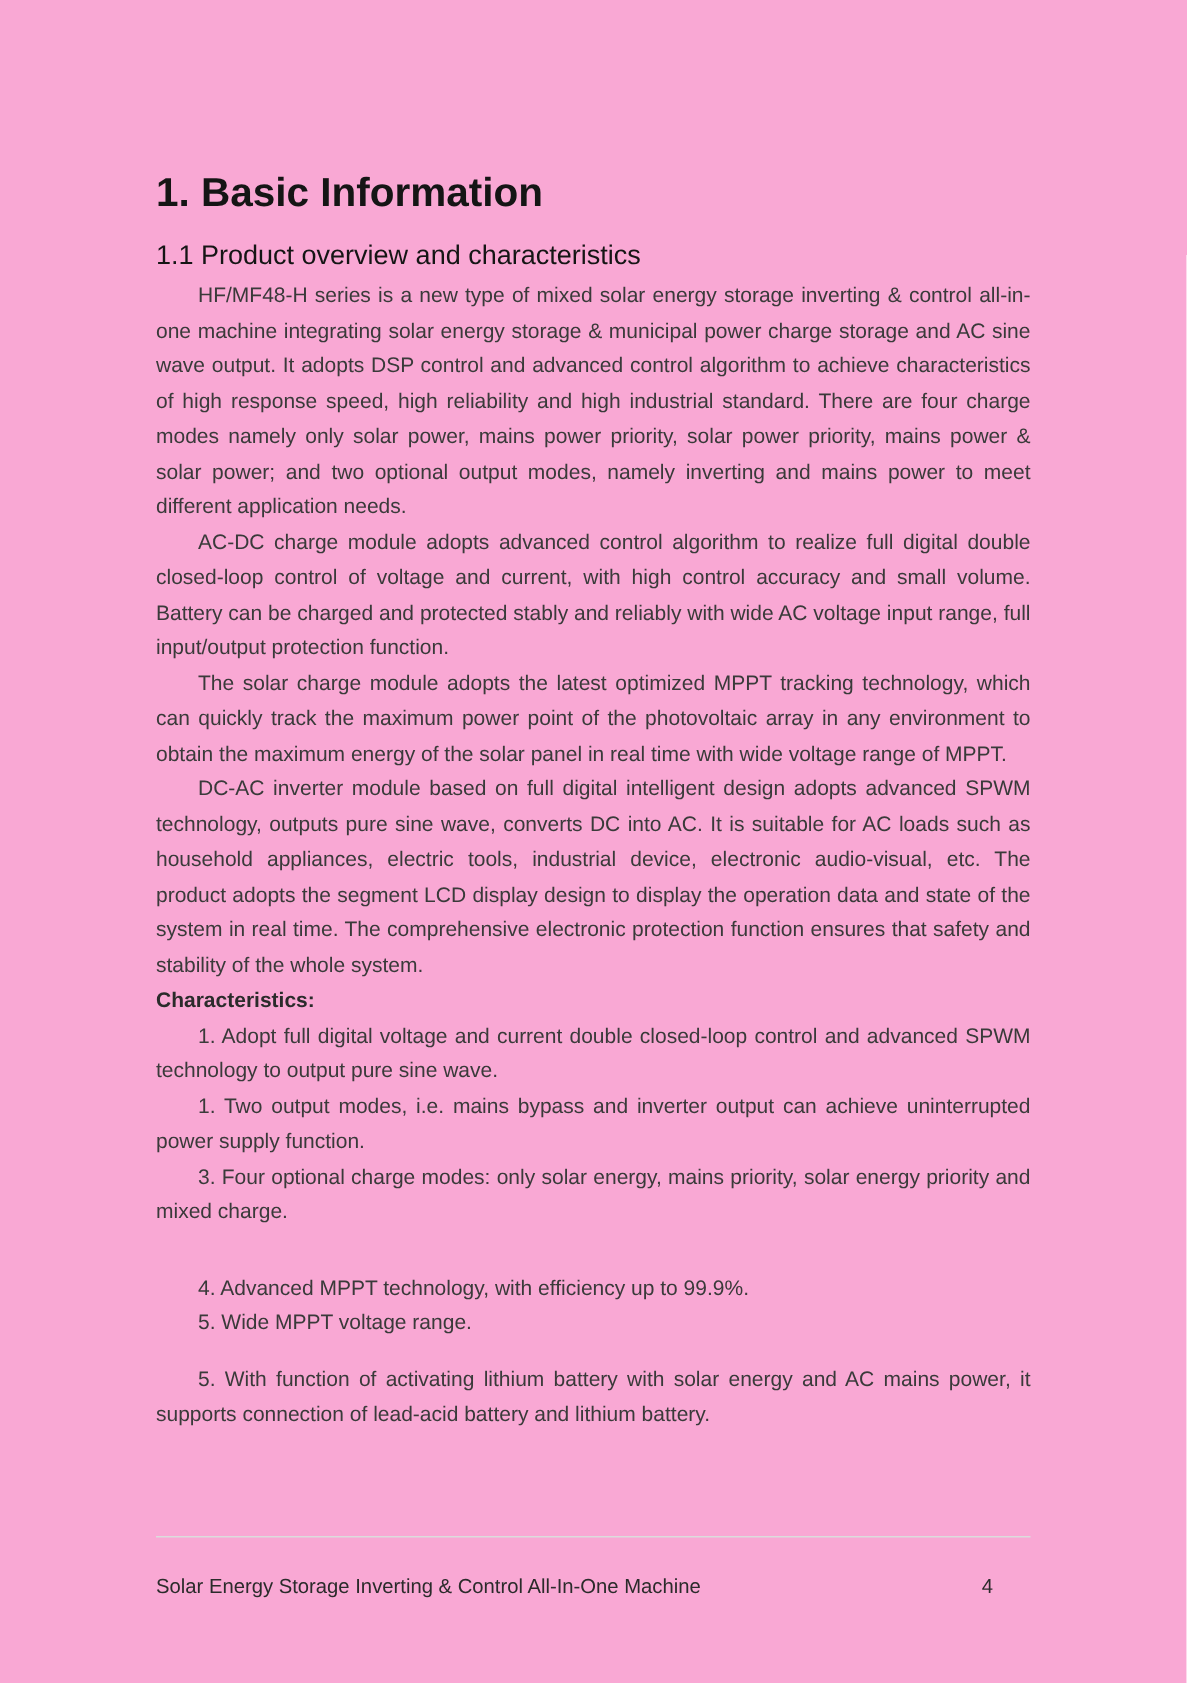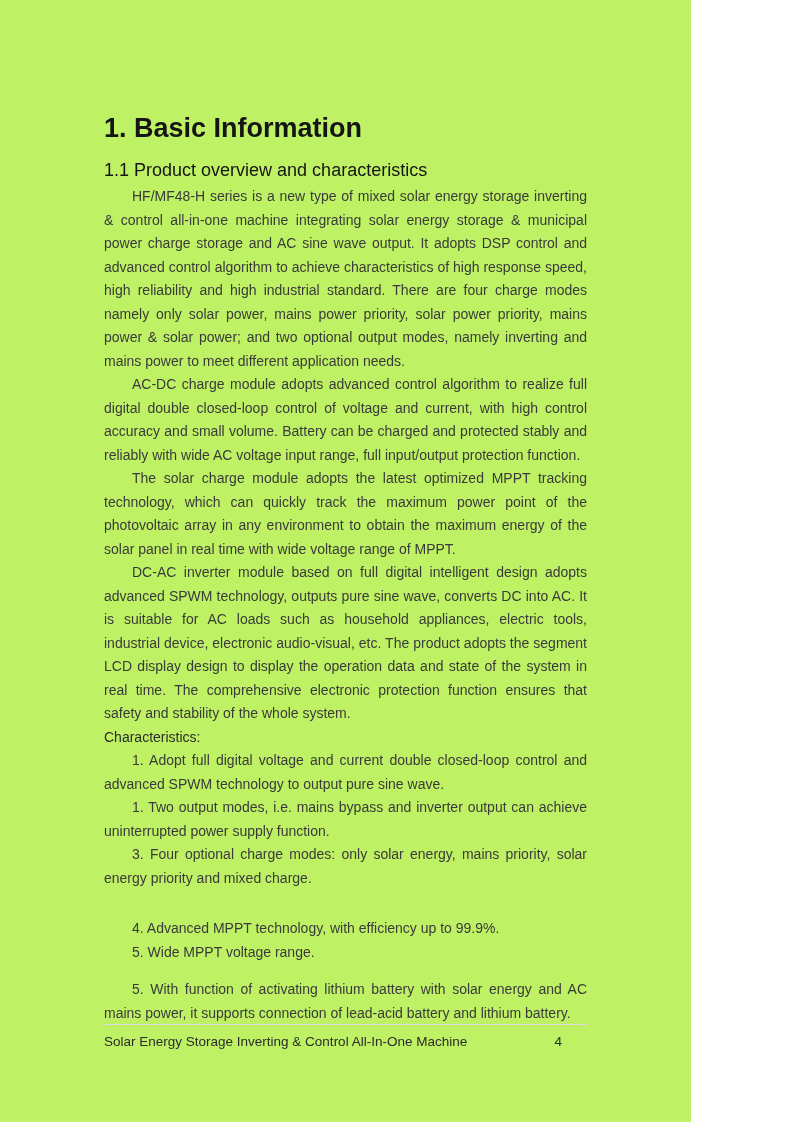--- a/index.html
+++ b/index.html
@@ -2,23 +2,23 @@
 <html><head>
 <meta charset="utf-8">
 <style>
   html, body {
     margin: 0;
     padding: 0;
     background: #ffffff;
   }
   .page {
     position: relative;
-    width: 691px;
+    width: 791px;
     height: 1122px;
-    background: #bef264;
+    background: #f9a8d4;
     font-family: "Liberation Sans", sans-serif;
     box-sizing: border-box;
     padding: 112px 104px 0 104px;
     overflow: hidden;
   }
   h1.section-heading {
     margin: 0;
     font-size: 27px;
     line-height: 33px;
     font-weight: 700;
@@ -39,33 +39,33 @@
     font-size: 14px;
     line-height: 23.5px;
     color: #3a3a3a;
     text-align: justify;
     text-indent: 28px;
   }
   .char-label {
     margin: 0;
     font-size: 14px;
     line-height: 23.5px;
-    font-weight: 400;
+    font-weight: 700;
     color: #2b2b2b;
     text-indent: 0;
   }
   .char-list .para:nth-child(4) { margin-top: 27px; }
   .char-list .para:nth-child(6) { margin-top: 14px; }
   .footer {
     position: absolute;
     left: 104px;
     right: 104px;
     top: 1024px;
     border-top: 1px solid #dcdcdc;
-    padding-top: 8px;
+    padding-top: 24px;
     display: flex;
     justify-content: space-between;
     align-items: baseline;
     font-size: 13.5px;
     line-height: 18px;
     color: #2b2b2b;
   }
   .footer .pagenum {
     padding-right: 25px;
   }

